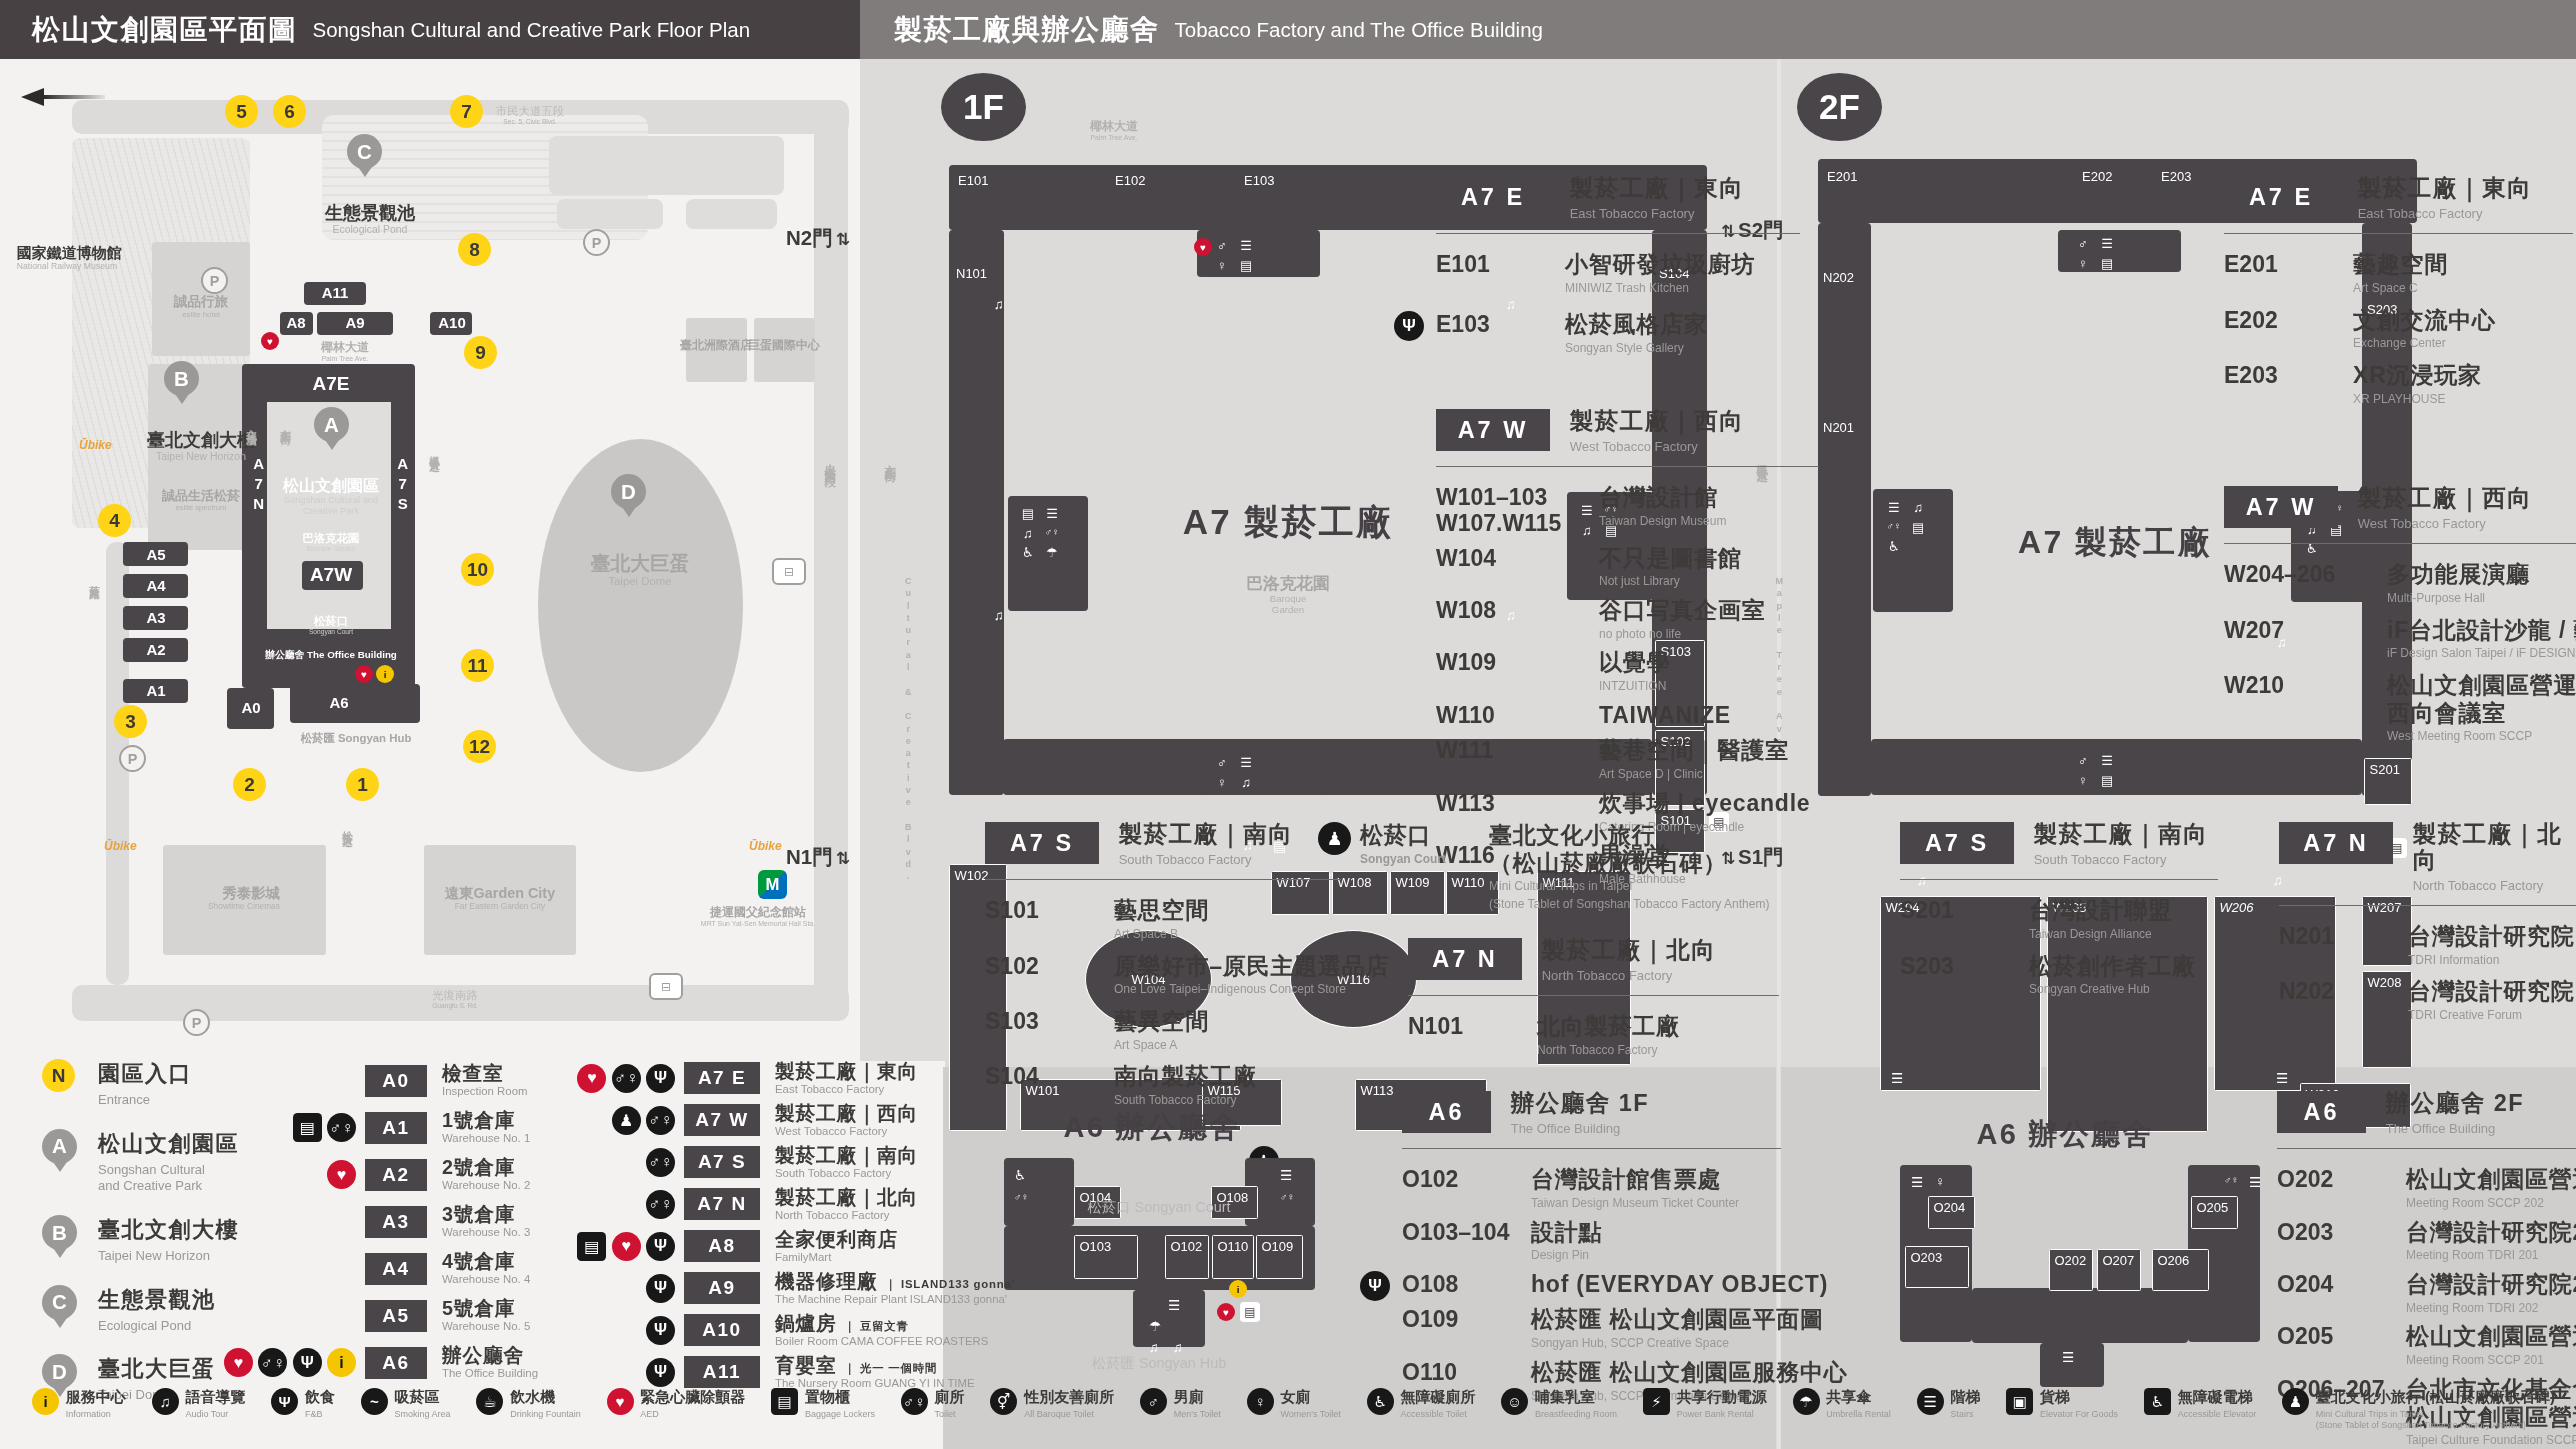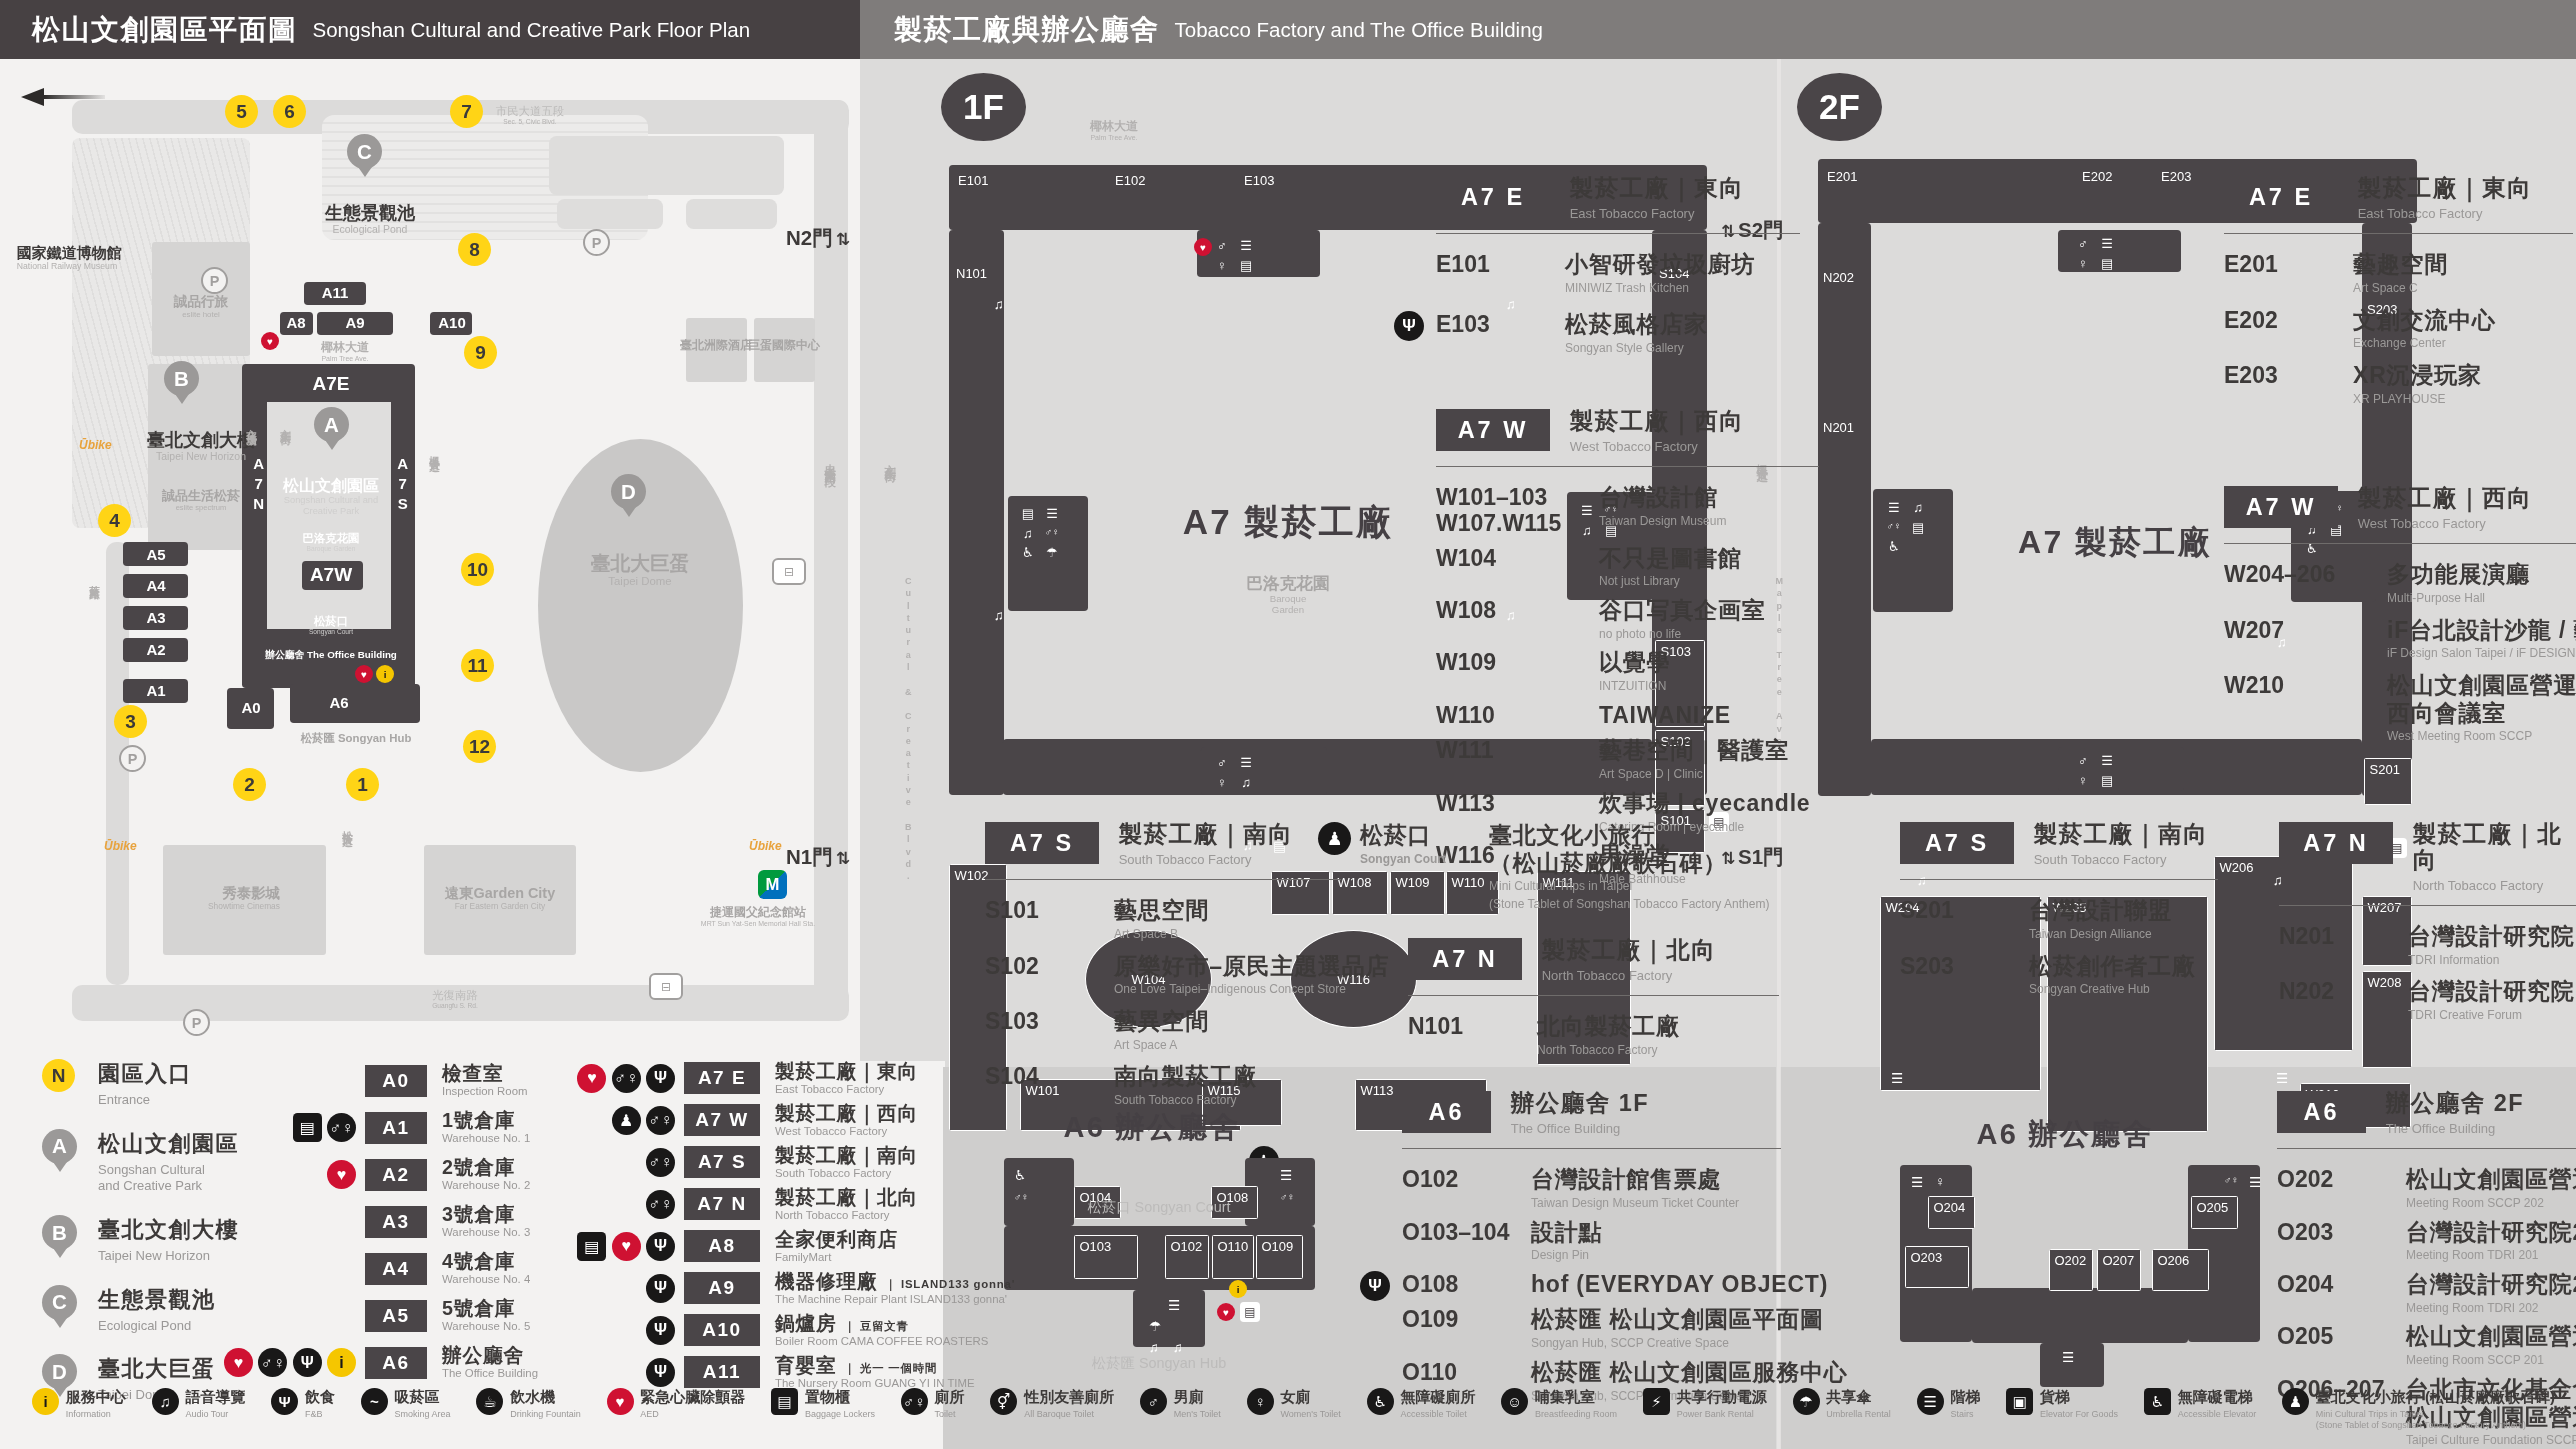--- a/index.html
+++ b/index.html
@@ -308,21 +308,21 @@
       <div class="rect k-dark" style="left: 1818px; top: 159px; width: 599px; height: 64px;"></div>
       <div class="rect k-dark" style="left: 1818px; top: 223px; width: 53px; height: 573px;"></div>
       <div class="rect k-dark" style="left: 2362px; top: 223px; width: 50px; height: 573px;"></div>
       <div class="rect k-dark" style="left: 1871px; top: 739px; width: 491px; height: 56px;"></div>
       <div class="rect k-dark" style="left: 1873px; top: 489px; width: 80px; height: 123px;"></div>
       <div class="rect k-dark" style="left: 2291px; top: 491px; width: 85px; height: 111px;"></div>
       <div class="rect k-dark" style="left: 2058px; top: 230px; width: 123px; height: 42px;"></div>
       <div class="rect k-dark" style="left: 2058px; top: 747px; width: 126px; height: 44px;"></div>
       <div class="room" style="left: 1880px; top: 896px; width: 161px; height: 195px;">W204</div>
       <div class="room" style="left: 2047px; top: 896px; width: 161px; height: 236px;">W205</div>
-      <div class="room" style="left: 2214px; top: 856px; width: 139px; height: 195px;">W206</div>
+      <div class="room" style="left: 2214px; top: 896px; width: 122px; height: 195px; font-style: italic;">W206</div>
       <div class="room" style="left: 2362px; top: 896px; width: 50px; height: 70px;">W207</div>
       <div class="room" style="left: 2362px; top: 971px; width: 50px; height: 97px;">W208</div>
       <div class="room" style="left: 2300px; top: 1083px; width: 111px; height: 45px;">W210</div>
       <div class="room" style="left: 2364px; top: 758px; width: 48px; height: 47px;">S201</div>
       <div class="lbl l-code" style="font-size: 13px; left: 1827px; top: 170px;"><span>E201</span></div>
       <div class="lbl l-code" style="font-size: 13px; left: 2082px; top: 170px;"><span>E202</span></div>
       <div class="lbl l-code" style="font-size: 13px; left: 2161px; top: 170px;"><span>E203</span></div>
       <div class="lbl l-code" style="font-size: 13px; left: 1823px; top: 271px;"><span>N202</span></div>
       <div class="lbl l-code" style="font-size: 13px; left: 1823px; top: 421px;"><span>N201</span></div>
       <div class="lbl l-code" style="font-size: 13px; left: 2367px; top: 303px;"><span>S203</span></div>

